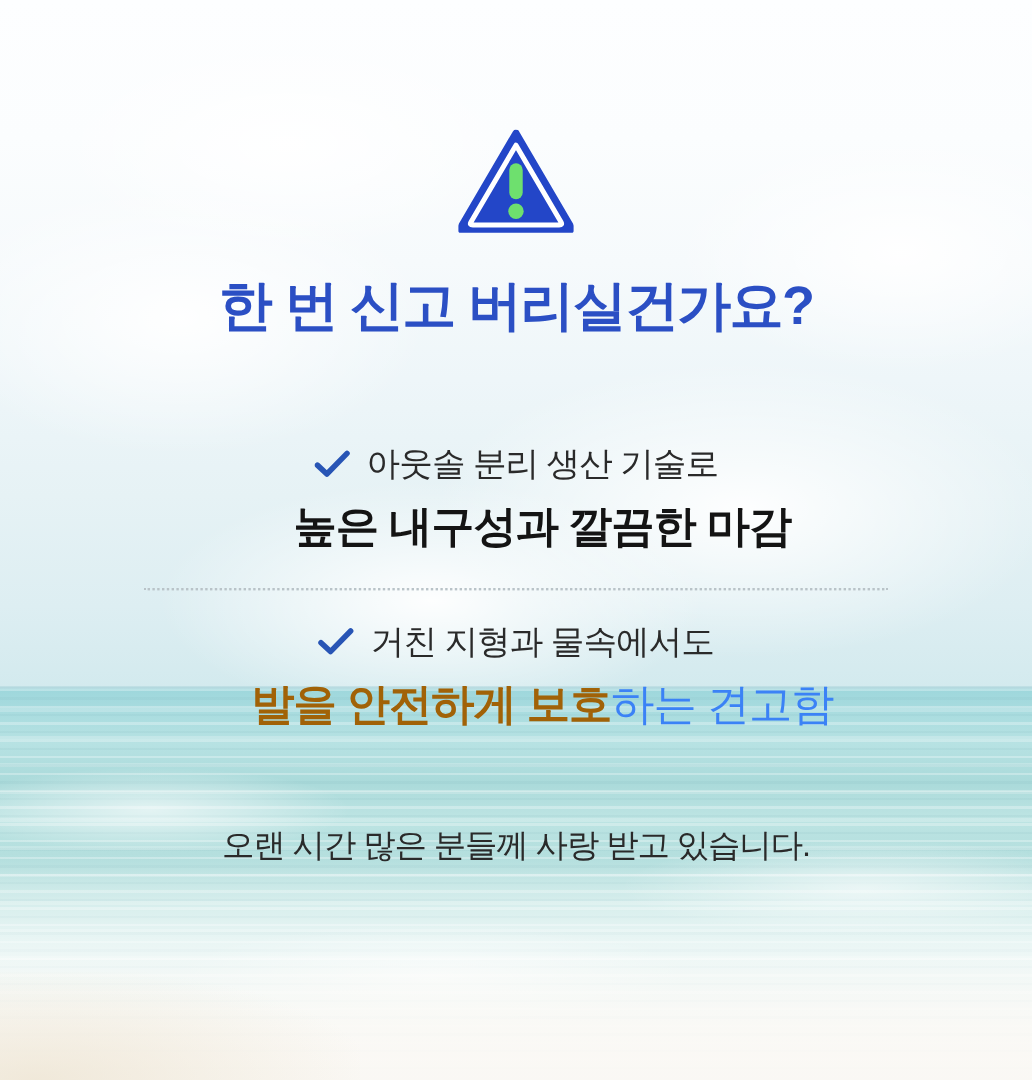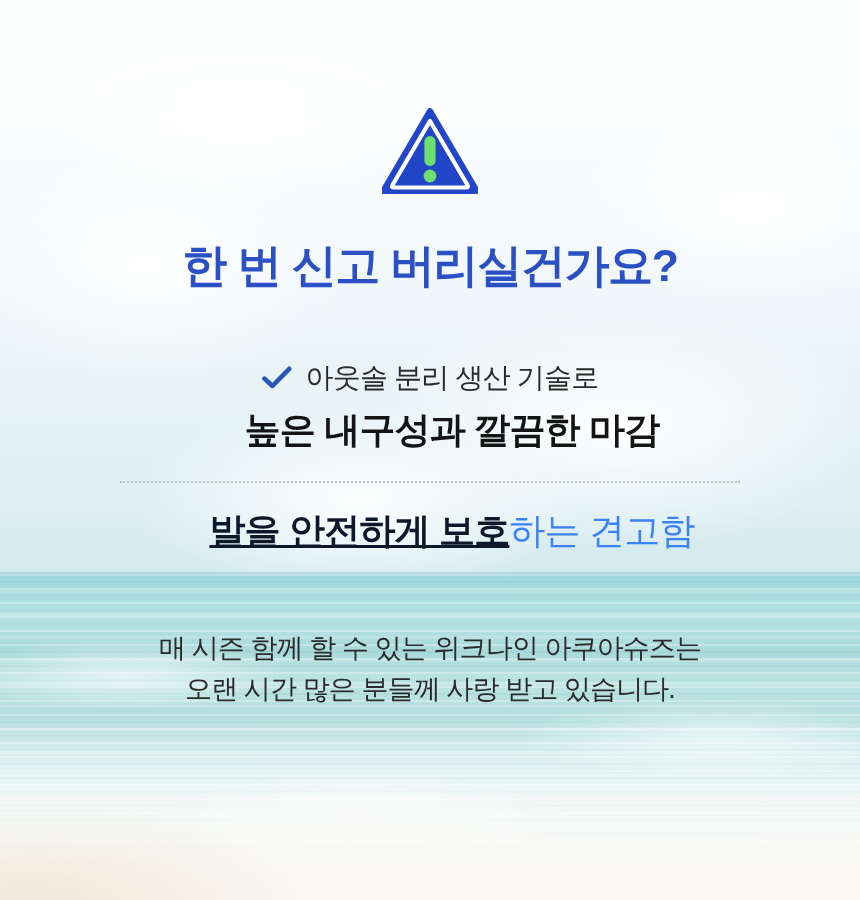--- a/index.html
+++ b/index.html
@@ -111,30 +111,30 @@
     position:relative; z-index:5;
     width:860px; height:900px;
     display:flex; flex-direction:column; align-items:center;
   }
 
   
   .warn-icon { margin-top:108px; width:96px; height:86px; }
 
   
   .headline {
-    margin-top:47px;
+    margin-top:36px;
     font-size:45px;
     font-weight:bold;
     letter-spacing:-1.4px;
     line-height:1.12;
     white-space:nowrap;
   }
 
   
-  .features { margin-top:68px; width:796px; }
+  .features { margin-top:88px; width:796px; }
 
   .feature-row { width:100%; }
 
   .feature-line1 {
     display:flex; align-items:center; justify-content:center;
     gap:14px;
     white-space:nowrap;
   }
   .check-icon { flex:0 0 auto; width:30px; height:24px; display:block; }
 
@@ -213,24 +213,29 @@
         <span class="feat-text-reg" style="color: rgb(42, 42, 42);">아웃솔 분리 생산 기술로</span>
       </div>
       <div class="feature-line2">
         <span class="b" style="color: rgb(20, 20, 20);">높은 내구성과 깔끔한 마감</span><span class="r" style="color: rgb(42, 42, 42);"></span>
       </div>
     </div>
 
     <div class="divider" style="border-top-color: rgb(185, 195, 200);"></div>
 
     <div class="feature-row">
+      <div class="feature-line1">
+        <svg class="check-icon" viewBox="0 0 30 24">
+          <path d="M2.5 12.6 L10.4 20 L27.2 2.8" fill="none" stroke="#2855b5" stroke-width="4.6" stroke-linecap="round" stroke-linejoin="round"></path>
+        </svg>
+        <span class="feat-text-reg" style="color: rgb(42, 42, 42);">거친 지형과 물속에서도</span>
+      </div>
       <div class="feature-line2">
-        <span class="b" style="color: #0f172a; text-decoration: underline;">발을 안전하게 보호</span><span class="r" style="color: #3b82f6;">하는 견고함</span>
+        <span class="b" style="color: #a16207;">발을 안전하게 보호</span><span class="r" style="color: #3b82f6;">하는 견고함</span>
       </div>
     </div>
   </div>
 
   <div class="closing">
-    <div style="color: rgb(42, 42, 42);">매 시즌 함께 할 수 있는 위크나인 아쿠아슈즈는</div>
     <div style="color: rgb(42, 42, 42);">오랜 시간 많은 분들께 사랑 받고 있습니다.</div>
   </div>
 
 </div>
 
 </body></html>

